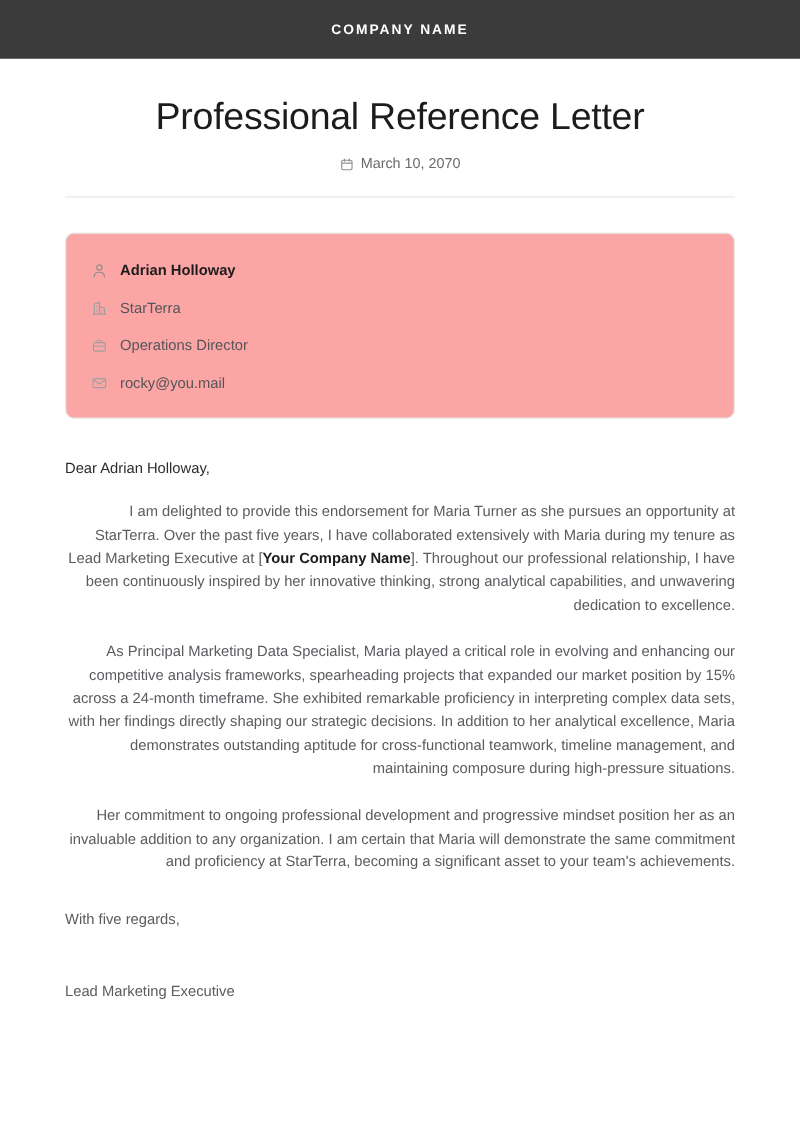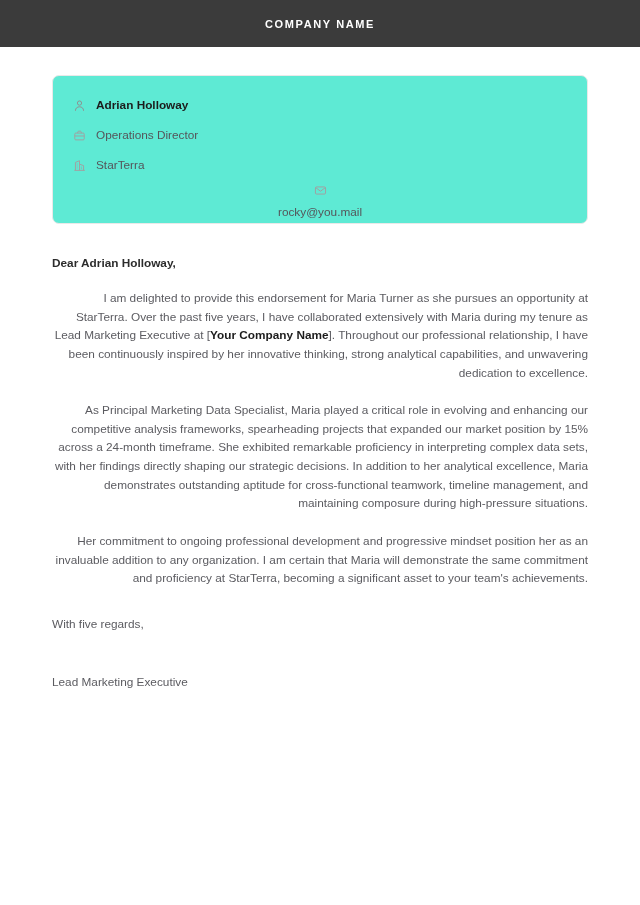--- a/index.html
+++ b/index.html
@@ -67,31 +67,31 @@
     margin-top: 20px;
     height: 1px;
     background: #e8e8e8;
   }
 
   
   .card {
     margin-top: 28px;
     border: 1px solid #e9e9e9;
     border-radius: 7px;
-    background: #5eead4;
+    background: #fca5a5;
     padding: 18px 20px 16px 20px;
   }
   .card-row {
     display: flex;
     align-items: center;
     gap: 10px;
     height: 23px;
     margin-bottom: 7px;
   }
-  .card-row:last-child { margin-bottom: 0; flex-direction: column; }
+  .card-row:last-child { margin-bottom: 0; }
   .card-row .ico {
     width: 13px;
     height: 13px;
     flex: 0 0 13px;
     color: #9a9a9a;
     display: flex;
     align-items: center;
     justify-content: center;
   }
   .card-row .ico svg { display: block; }
@@ -103,21 +103,21 @@
   .card-row.primary .txt {
     color: #1c1c1c;
     font-weight: bold;
   }
 
   
   .salutation {
     margin-top: 32px;
     font-size: 11.8px;
     color: #2c2c2c;
-    font-weight: bold;
+    font-weight: normal;
   }
   .para {
     margin-top: 19px;
     font-size: 11.8px;
     line-height: 1.58;
     color: #5b5b60;
     text-align: right;
   }
   .para b {
     color: #1c1c1c;
@@ -154,56 +154,72 @@
 <body>
 
 <div class="page">
 
   <div class="topbar">
     <div class="topbar-title">COMPANY NAME</div>
   </div>
 
   <div class="sheet">
 
+    <div class="title-wrap">
+      <h1 class="doc-title">Professional Reference Letter</h1>
+
+      <div class="date-row">
+        <span>
+          <svg width="11" height="11" viewBox="0 0 16 16" fill="none" stroke="#8f8f8f" stroke-width="1.3">
+            <rect x="2" y="3.2" width="12" height="11" rx="1.6"></rect>
+            <path d="M2 6.6h12"></path>
+            <path d="M5.2 1.8v2.6M10.8 1.8v2.6" stroke-linecap="round"></path>
+          </svg>
+        </span>
+        <span>March 10, 2070</span>
+      </div>
+
+      <div class="rule"></div>
+    </div>
 
     <div class="card">
 
       <div class="card-row primary">
         <span class="ico">
           <svg width="13" height="13" viewBox="0 0 16 16" fill="none" stroke="#8f8f8f" stroke-width="1.2">
             <circle cx="8" cy="5" r="2.6"></circle>
             <path d="M3 14c0-2.7 2.2-4.4 5-4.4s5 1.7 5 4.4" stroke-linecap="round"></path>
           </svg>
         </span>
         <span class="txt">Adrian Holloway</span>
-      </div>
-
-      <div class="card-row">
-        <span class="ico">
-          <svg width="13" height="13" viewBox="0 0 16 16" fill="none" stroke="#a0a0a0" stroke-width="1.2">
-            <rect x="2.2" y="5" width="11.6" height="8.4" rx="1.3"></rect>
-            <path d="M5.8 5V3.8c0-.6.5-1.1 1.1-1.1h2.2c.6 0 1.1.5 1.1 1.1V5"></path>
-            <path d="M2.2 8.6h11.6"></path>
-          </svg>
-        </span>
-        <span class="txt">Operations Director</span>
       </div>
 
       <div class="card-row">
         <span class="ico">
           <svg width="13" height="13" viewBox="0 0 16 16" fill="none" stroke="#a0a0a0" stroke-width="1.2">
             <path d="M3 14V4.2l5-2.1v11.9"></path>
             <path d="M8 6.4l5 1.7V14"></path>
             <path d="M2.2 14h11.8" stroke-linecap="round"></path>
             <path d="M5.2 6.2v.01M5.2 8.6v.01M5.2 11v.01M10.4 10v.01M10.4 12v.01" stroke-linecap="round"></path>
           </svg>
         </span>
         <span class="txt">StarTerra</span>
       </div>
 
+      <div class="card-row">
+        <span class="ico">
+          <svg width="13" height="13" viewBox="0 0 16 16" fill="none" stroke="#a0a0a0" stroke-width="1.2">
+            <rect x="2.2" y="5" width="11.6" height="8.4" rx="1.3"></rect>
+            <path d="M5.8 5V3.8c0-.6.5-1.1 1.1-1.1h2.2c.6 0 1.1.5 1.1 1.1V5"></path>
+            <path d="M2.2 8.6h11.6"></path>
+          </svg>
+        </span>
+        <span class="txt">Operations Director</span>
+      </div>
+
 
       <div class="card-row">
         <span class="ico">
           <svg width="13" height="13" viewBox="0 0 16 16" fill="none" stroke="#a0a0a0" stroke-width="1.2">
             <rect x="1.8" y="3.6" width="12.4" height="8.8" rx="1.3"></rect>
             <path d="M2.3 4.6L8 8.9l5.7-4.3" stroke-linejoin="round"></path>
           </svg>
         </span>
         <span class="txt">rocky@you.mail</span>
       </div>

